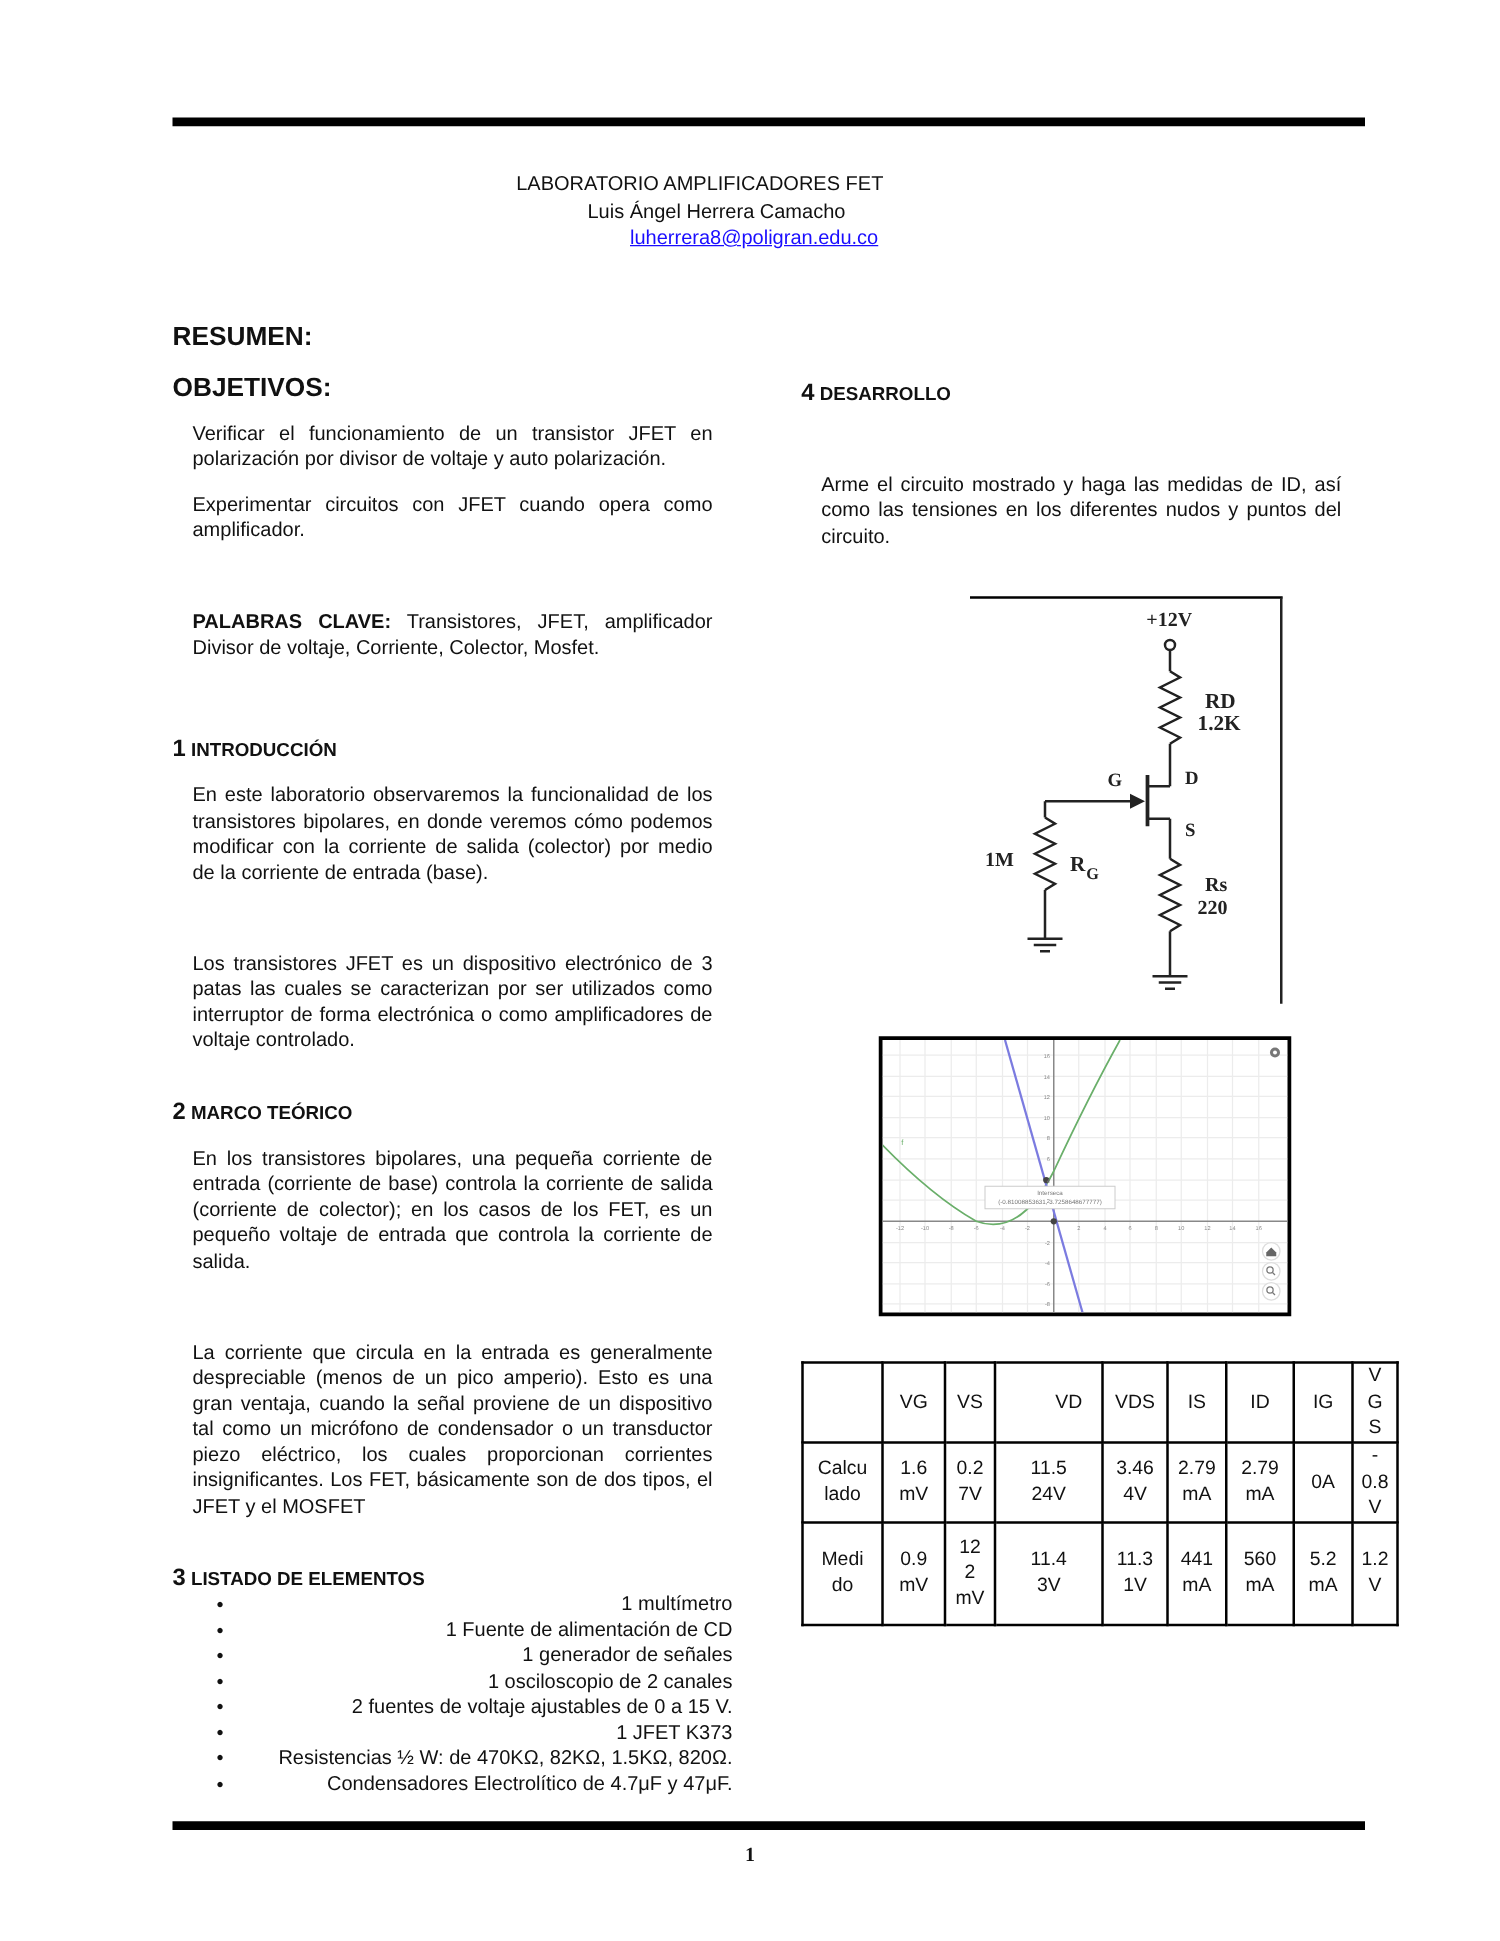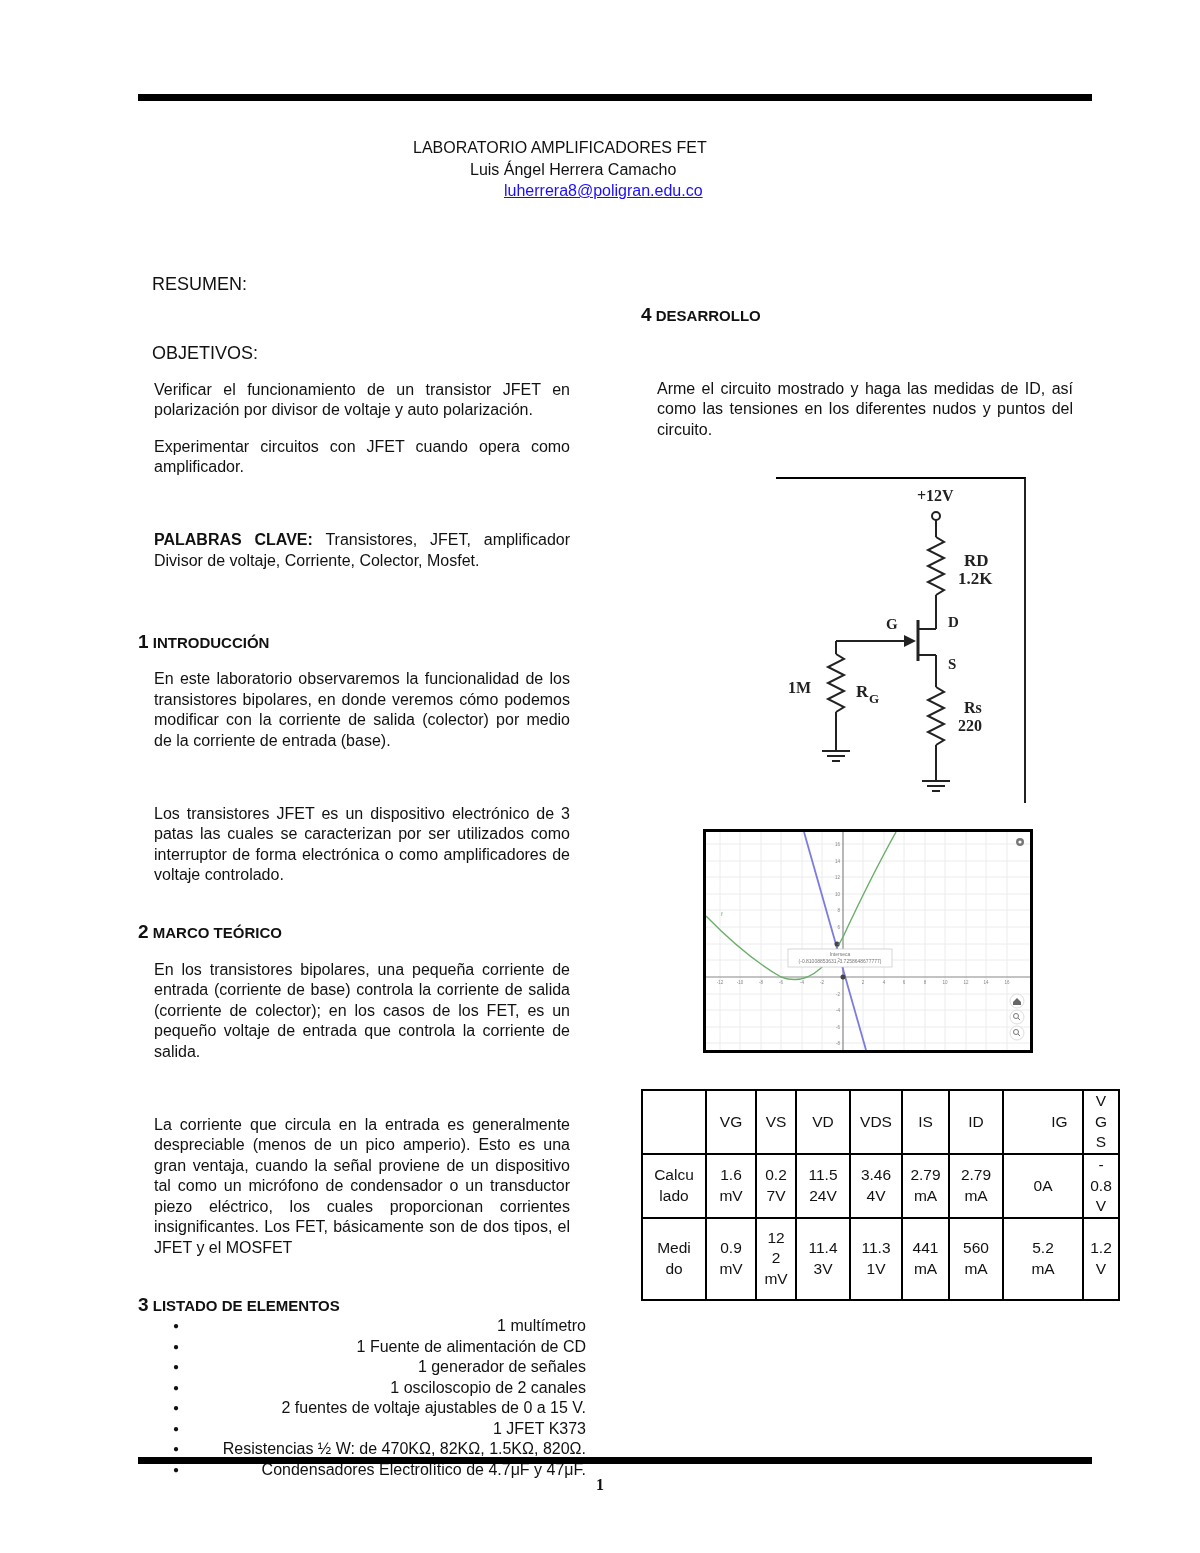--- a/index.html
+++ b/index.html
@@ -6,21 +6,21 @@
   body { width: 1200px; height: 1553px; position: relative; font-family: "Liberation Sans", sans-serif; color: #111; overflow: hidden; }
   .rule { position: absolute; left: 138px; width: 954px; height: 7px; background: #000; }
   .header { position: absolute; top: 138px; left: 0; width: 1200px; text-align: center; font-size: 16px; line-height: 20px; }
   .header .t1 { position: absolute; left: 413px; top: 0; white-space: nowrap; }
   .header .t2 { position: absolute; left: 470px; top: 22px; white-space: nowrap; }
   .header .t3 { position: absolute; left: 504px; top: 43px; white-space: nowrap; color: #1a0dff; text-decoration: underline; }
   .col { position: absolute; font-size: 16px; line-height: 20.5px; }
   .left { left: 138px; top: 260px; width: 448px; }
   .right { left: 641px; top: 305px; width: 448px; }
   .just { text-align: justify; margin: 16px; }
-  .h-bold { font-weight: normal; font-size: 18px; margin: 14px; }
+  .h-bold { font-weight: bold; font-size: 21px; margin: 0; }
   .sec-head { margin: 0; font-weight: bold; font-size: 15px; }
   .sec-head .num { font-size: 19px; }
   .gap { height: 20.5px; }
   ul.items { list-style: none; margin: 0; padding: 0; text-align: right; }
   ul.items li { position: relative; padding-left: 72px; }
   ul.items li::before { content: "\25CF"; position: absolute; left: 35px; top: 0; font-size: 10px; }
   .circuit { position: absolute; left: 776px; top: 477px; width: 248px; height: 324px; border-top: 2px solid #000000; border-right: 2px solid #222; }
   .graph { position: absolute; left: 703px; top: 829px; width: 324px; height: 218px; border: 3px solid #000; background: #fff; overflow: hidden; }
   table.data { position: absolute; left: 641px; top: 1089px; border-collapse: collapse; font-size: 15.5px; line-height: 20.5px; }
   table.data td { border: 2px solid #000; text-align: center; vertical-align: middle; padding: 0; }
@@ -227,25 +227,25 @@
     </g>
   </svg>
 </div>
 
 <table class="data">
   <tbody>
       <tr style="height:64px;">
     <td style="width:62px;"></td>
     <td style="width:48px;">VG</td>
     <td style="width:38px;">VS</td>
-    <td style="width:52px;">VD</td>
+    <td style="width:52px;padding-left:32px;">VD</td>
     <td style="width:50px;text-align:center;">VDS</td>
     <td style="width:45px;">IS</td>
     <td style="width:52px;">ID</td>
-    <td style="width:45px;padding-left:33px;">IG</td>
+    <td style="width:45px;">IG</td>
     <td style="width:34px; white-space:pre-line;">V
 G
 S</td>
   </tr>
   <tr style="height:62px; white-space:pre-line;">
     <td>Calcu
 lado</td>
     <td>1.6
 mV</td>
     <td>0.2

